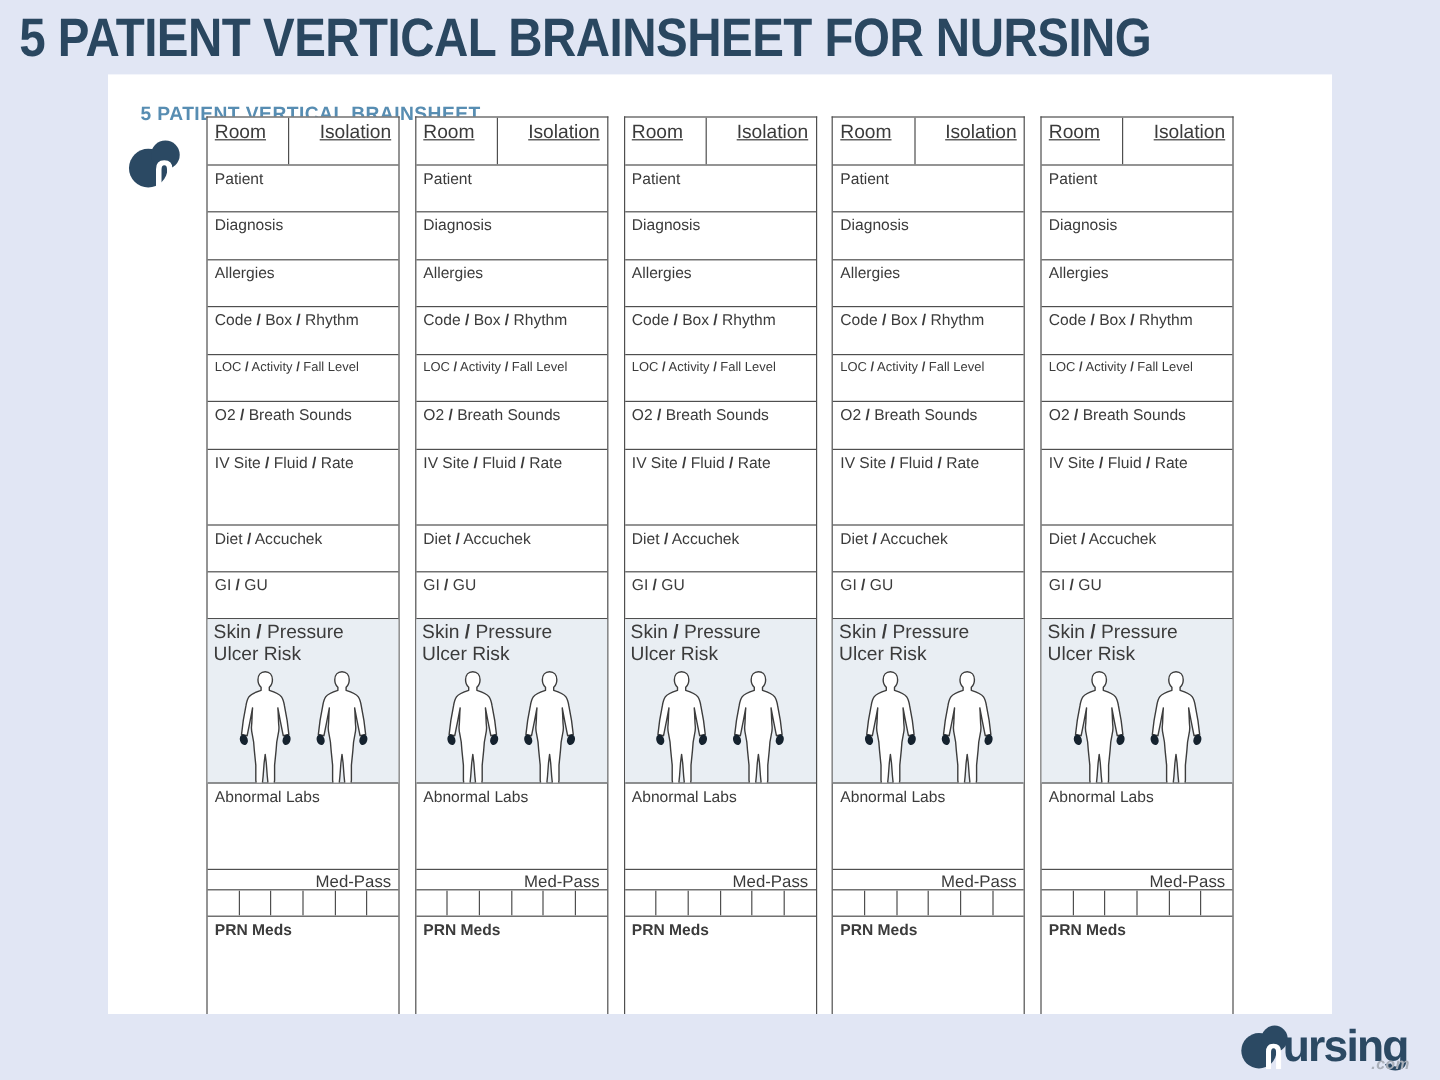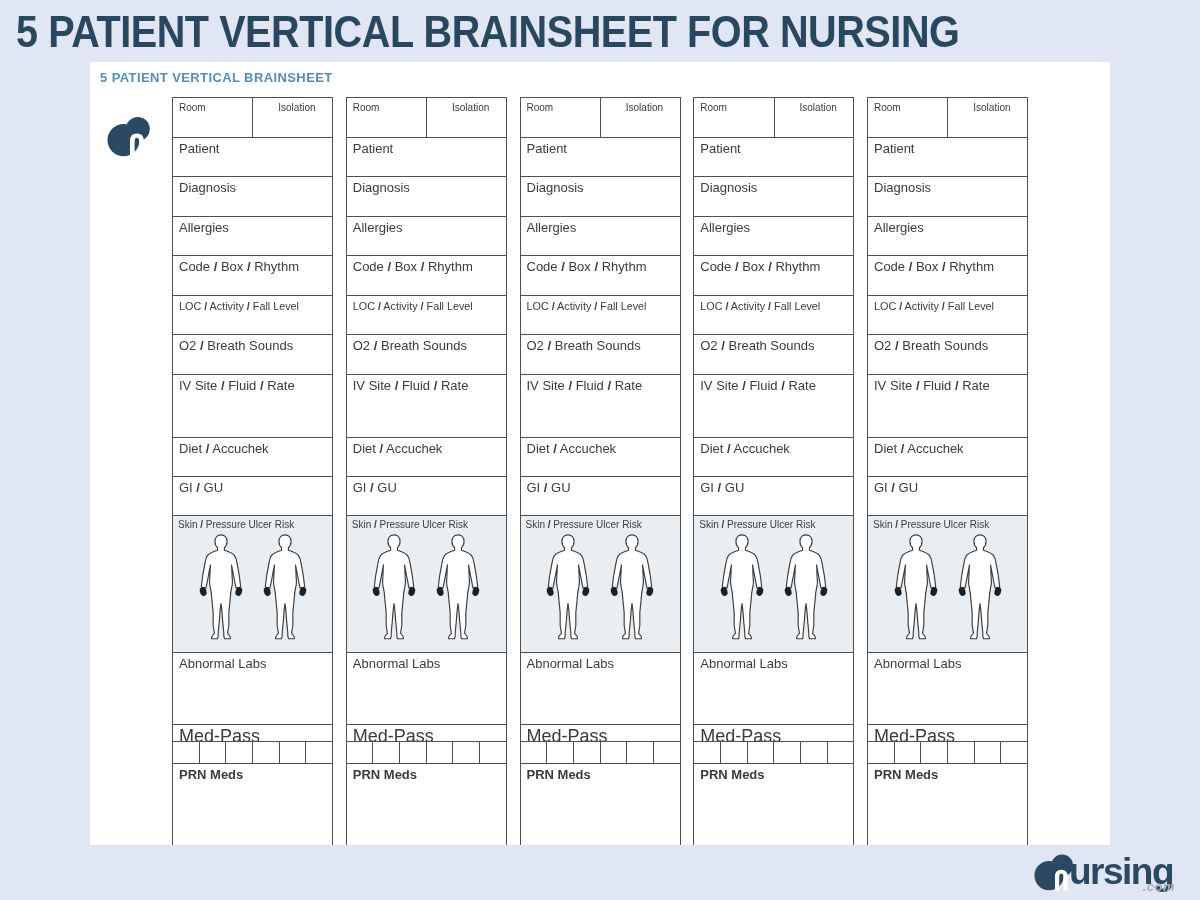--- a/index.html
+++ b/index.html
@@ -23,44 +23,44 @@
     position:absolute;left:16px;top:6px;margin:0;
     font-size:45px;font-weight:700;color:var(--navy);
     letter-spacing:-0.5px;white-space:nowrap;
     transform:scaleX(0.88);transform-origin:left top;
   }
   .sheet{
     position:absolute;left:90px;top:62px;width:1020px;height:783px;
     background:var(--sheet-bg);overflow:hidden;
   }
   .sheet-title{
-    position:absolute;left:10px;top:8px;margin:0;
-    font-size:13px;font-weight:700;color:var(--blue);letter-spacing:0.4px;
+    position:absolute;left:10px;top:8px;margin:17px;
+    font-size:16px;font-weight:700;color:var(--blue);letter-spacing:0.4px;
   }
   .corner-mark{position:absolute;left:17px;top:50px;width:46px;height:46px;}
   .cards{position:absolute;left:82px;top:35px;display:flex;gap:12.75px;}
   .card{
     width:161px;height:748px;box-sizing:border-box;background:#fff;
     border:1px solid var(--border);border-bottom:none;
     display:flex;flex-direction:column;
   }
   .row{
     box-sizing:border-box;border-bottom:1px solid var(--border);
     padding:4px 6px;font-size:13px;color:var(--label);line-height:1.15;
     overflow:hidden;
   }
   .row .sl{font-weight:700;}
   .r-h40{height:40px}.r-h39{height:39px}.r-iv{height:63px}
-  .r-skin{height:137px;background:var(--skinbg);padding:3px 5px;font-size:10px;}
+  .r-skin{height:137px;background:var(--skinbg);padding:3px 5px;font-size:16px;}
   .r-labs{height:72px}
-  .r-mp{height:17px;padding:1px 6px;font-size:18px;}
+  .r-mp{height:17px;padding:1px 6px;font-size:14px;text-align:right;}
   .r-boxes{height:22px;padding:0;display:flex;}
   .r-prn{height:61px;border-bottom:none;font-weight:bold;}
   .hdr{padding:0;display:flex;}
-  .hdr-cell{box-sizing:border-box;padding:4px 6px;font-size:10px;color:var(--label);}
+  .hdr-cell{box-sizing:border-box;padding:4px 6px;font-size:16px;color:var(--label);text-decoration:underline;}
   .hdr-room{width:50.5%;border-right:1px solid var(--border);}
   .hdr-iso{flex:1;margin-left:19px;}
   .mp-cell{flex:1;border-right:1px solid var(--border);}
   .mp-cell:last-child{border-right:none;}
   .bodies{display:flex;justify-content:center;gap:10px;margin-top:2px;}
   .body-svg{width:54px;height:108px;}
   .footer-logo{
     position:absolute;left:1034px;top:847px;height:48px;
     display:flex;align-items:center;
   }

